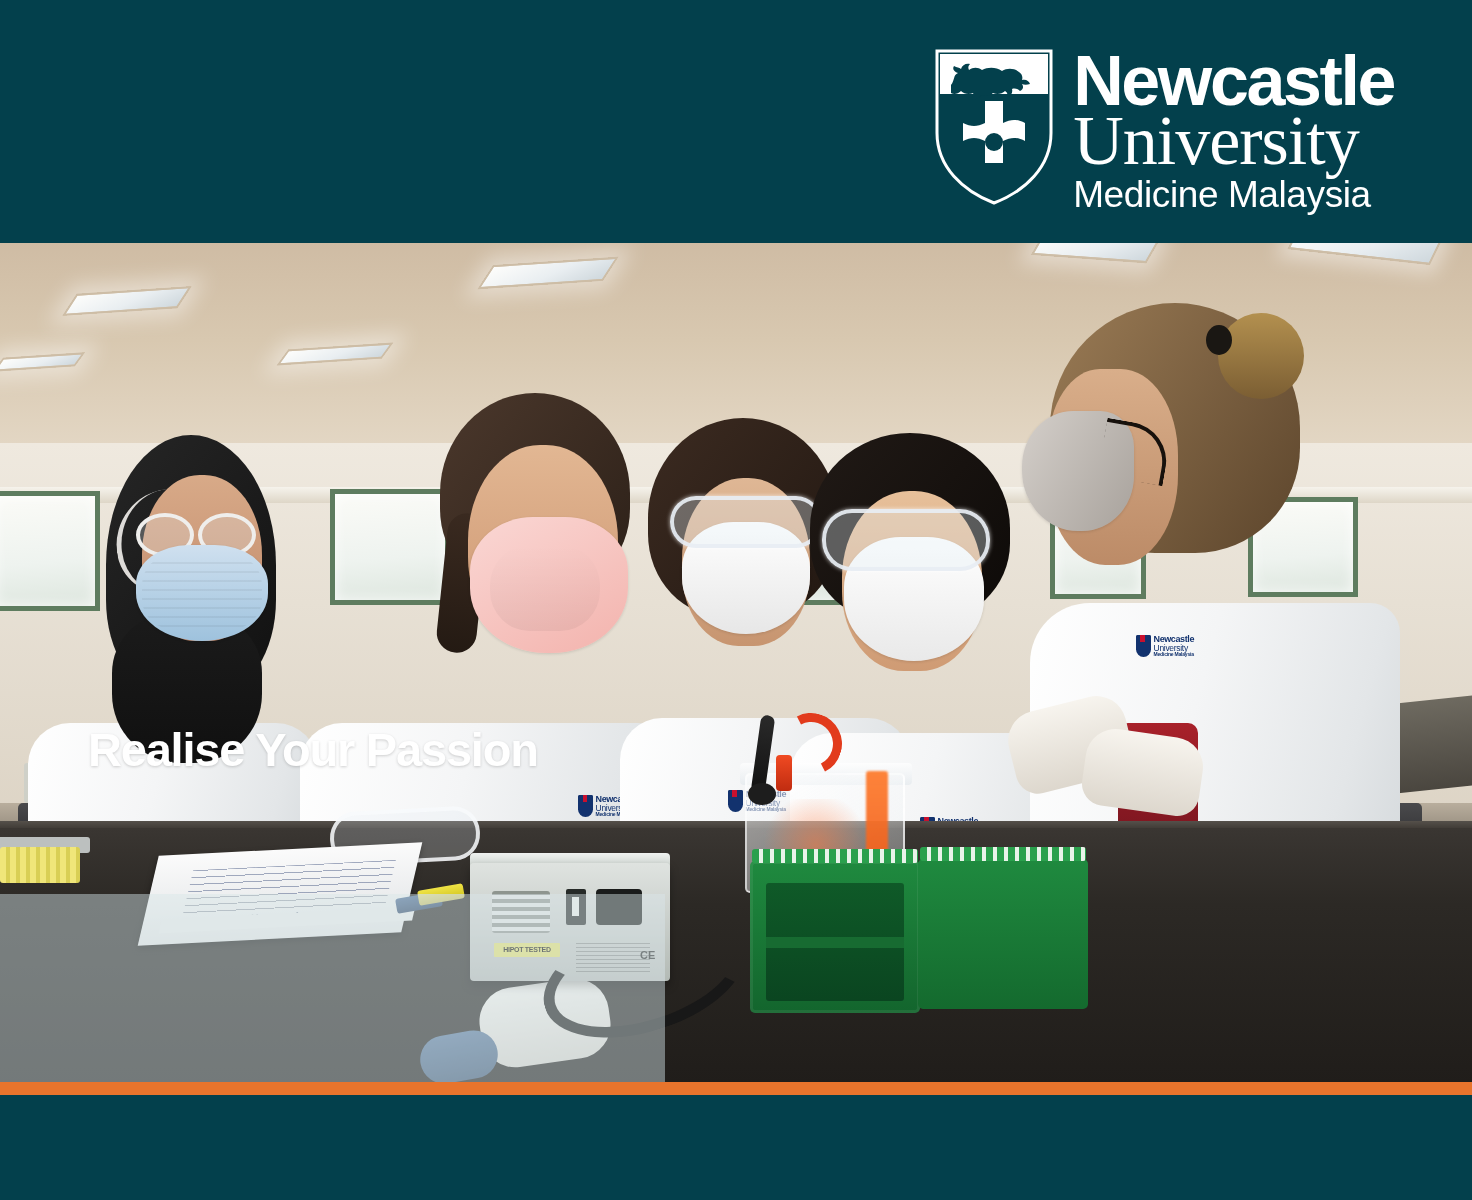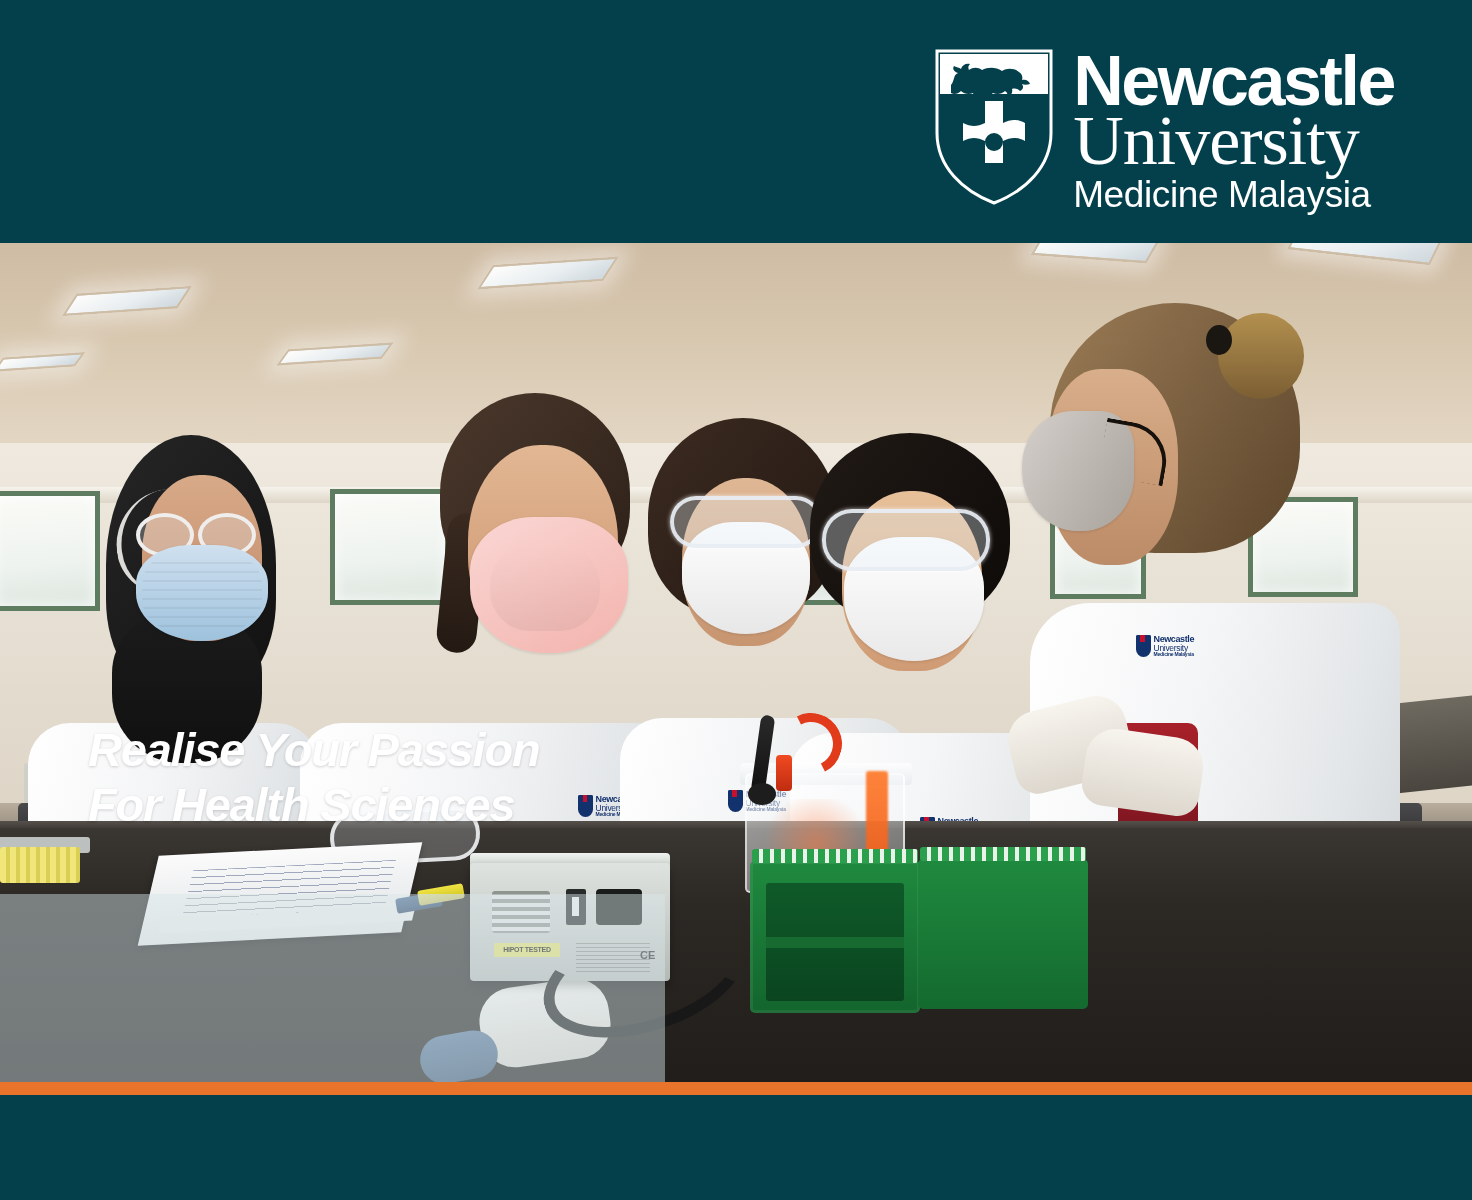--- a/index.html
+++ b/index.html
@@ -313,21 +313,21 @@
     background:rgba(216,232,234,.46);
     backdrop-filter:saturate(.5);
   }
   .headline{
     position:absolute;left:88px;top:723px;width:560px;
     font-family:"Liberation Sans",sans-serif;
     font-weight:bold;font-size:47px;line-height:1.16;
     color:#ffffff;letter-spacing:-1.2px;
     text-shadow:0 1px 3px rgba(0,0,0,.18);
   }
-  .headline span{display:block;font-style:italic;}
+  .headline span{display:block;}
 
   
   .orange-rule{
     position:absolute;left:0;top:1082px;width:1472px;height:13px;background:#e8742c;
   }
   .footer{
     position:absolute;left:0;top:1095px;width:1472px;height:105px;background:#03404c;
   }
 </style>
 </head>
@@ -516,19 +516,18 @@
     <div class="ph paper-logo">Newcastle</div>
     <div class="ph papers2"></div>
     <div class="ph marker-b"></div>
     <div class="ph marker-y"></div>
 
     <div class="overlay-band"></div>
   </div>
 
   <div class="headline">
     <span>Realise Your Passion</span>
-    <span>For Health Sciences</span>
   </div>
 
   <div class="orange-rule"></div>
   <div class="footer"></div>
 
 </div>
 
 </body></html>

